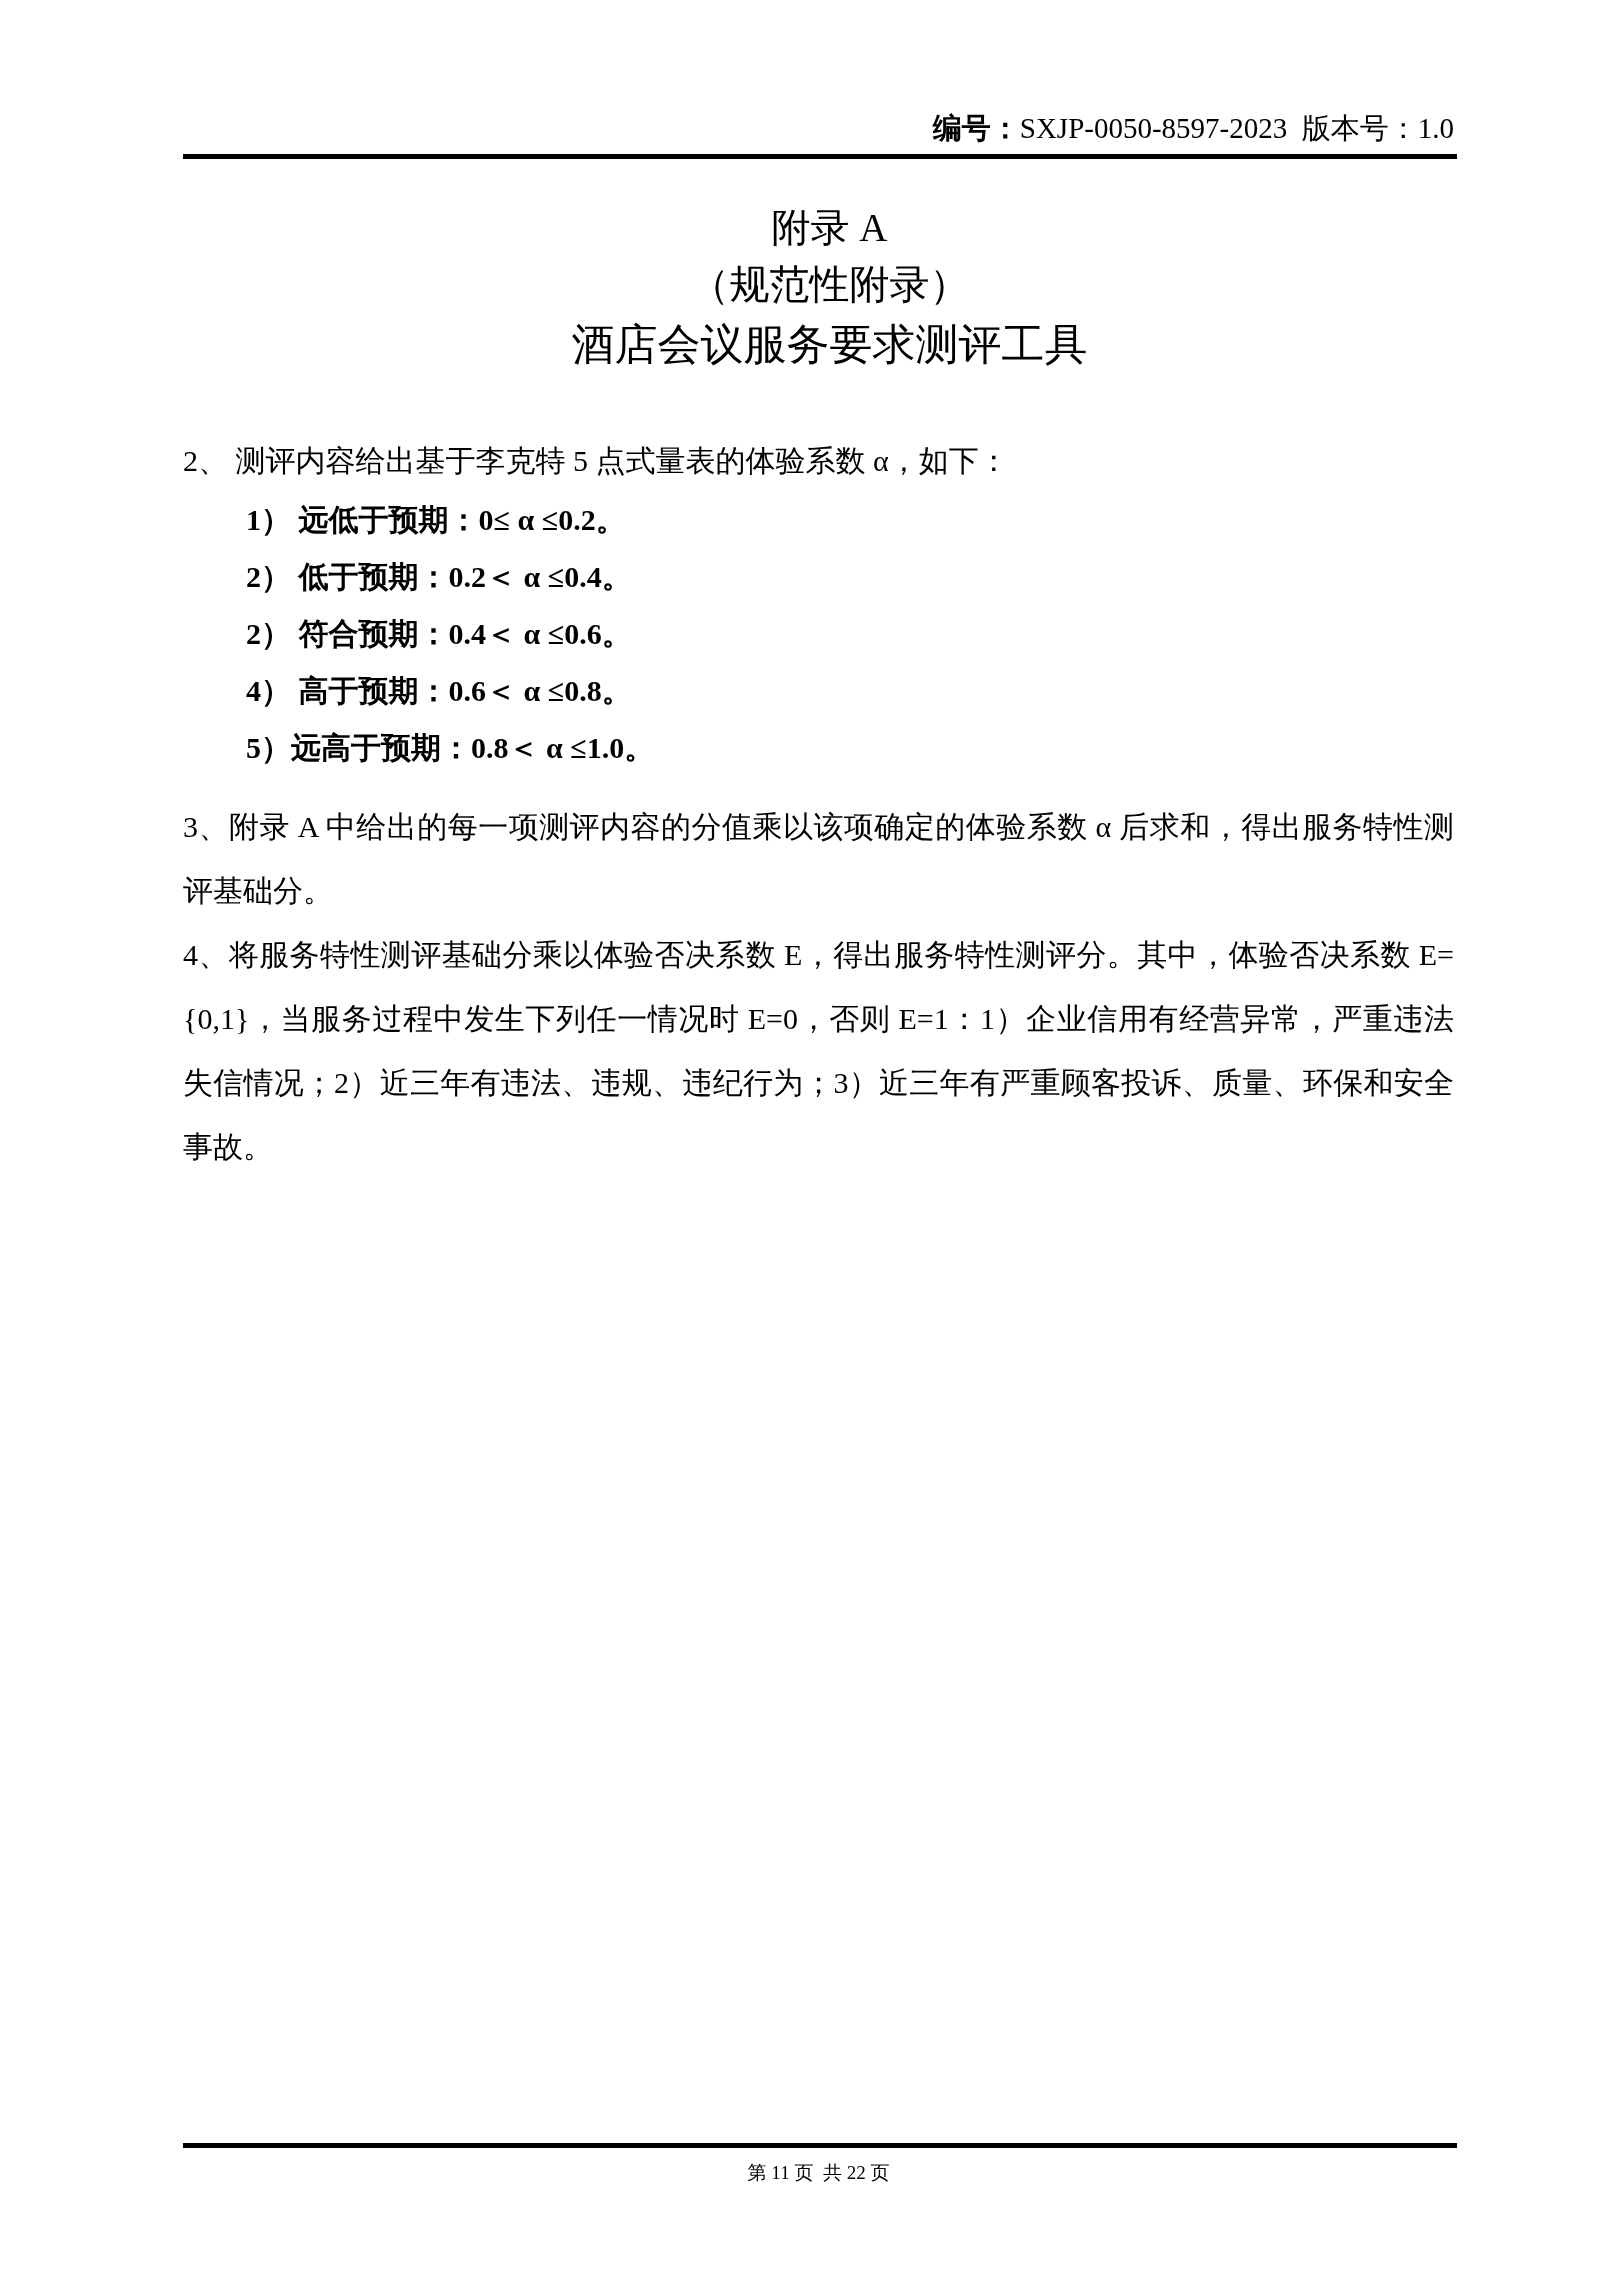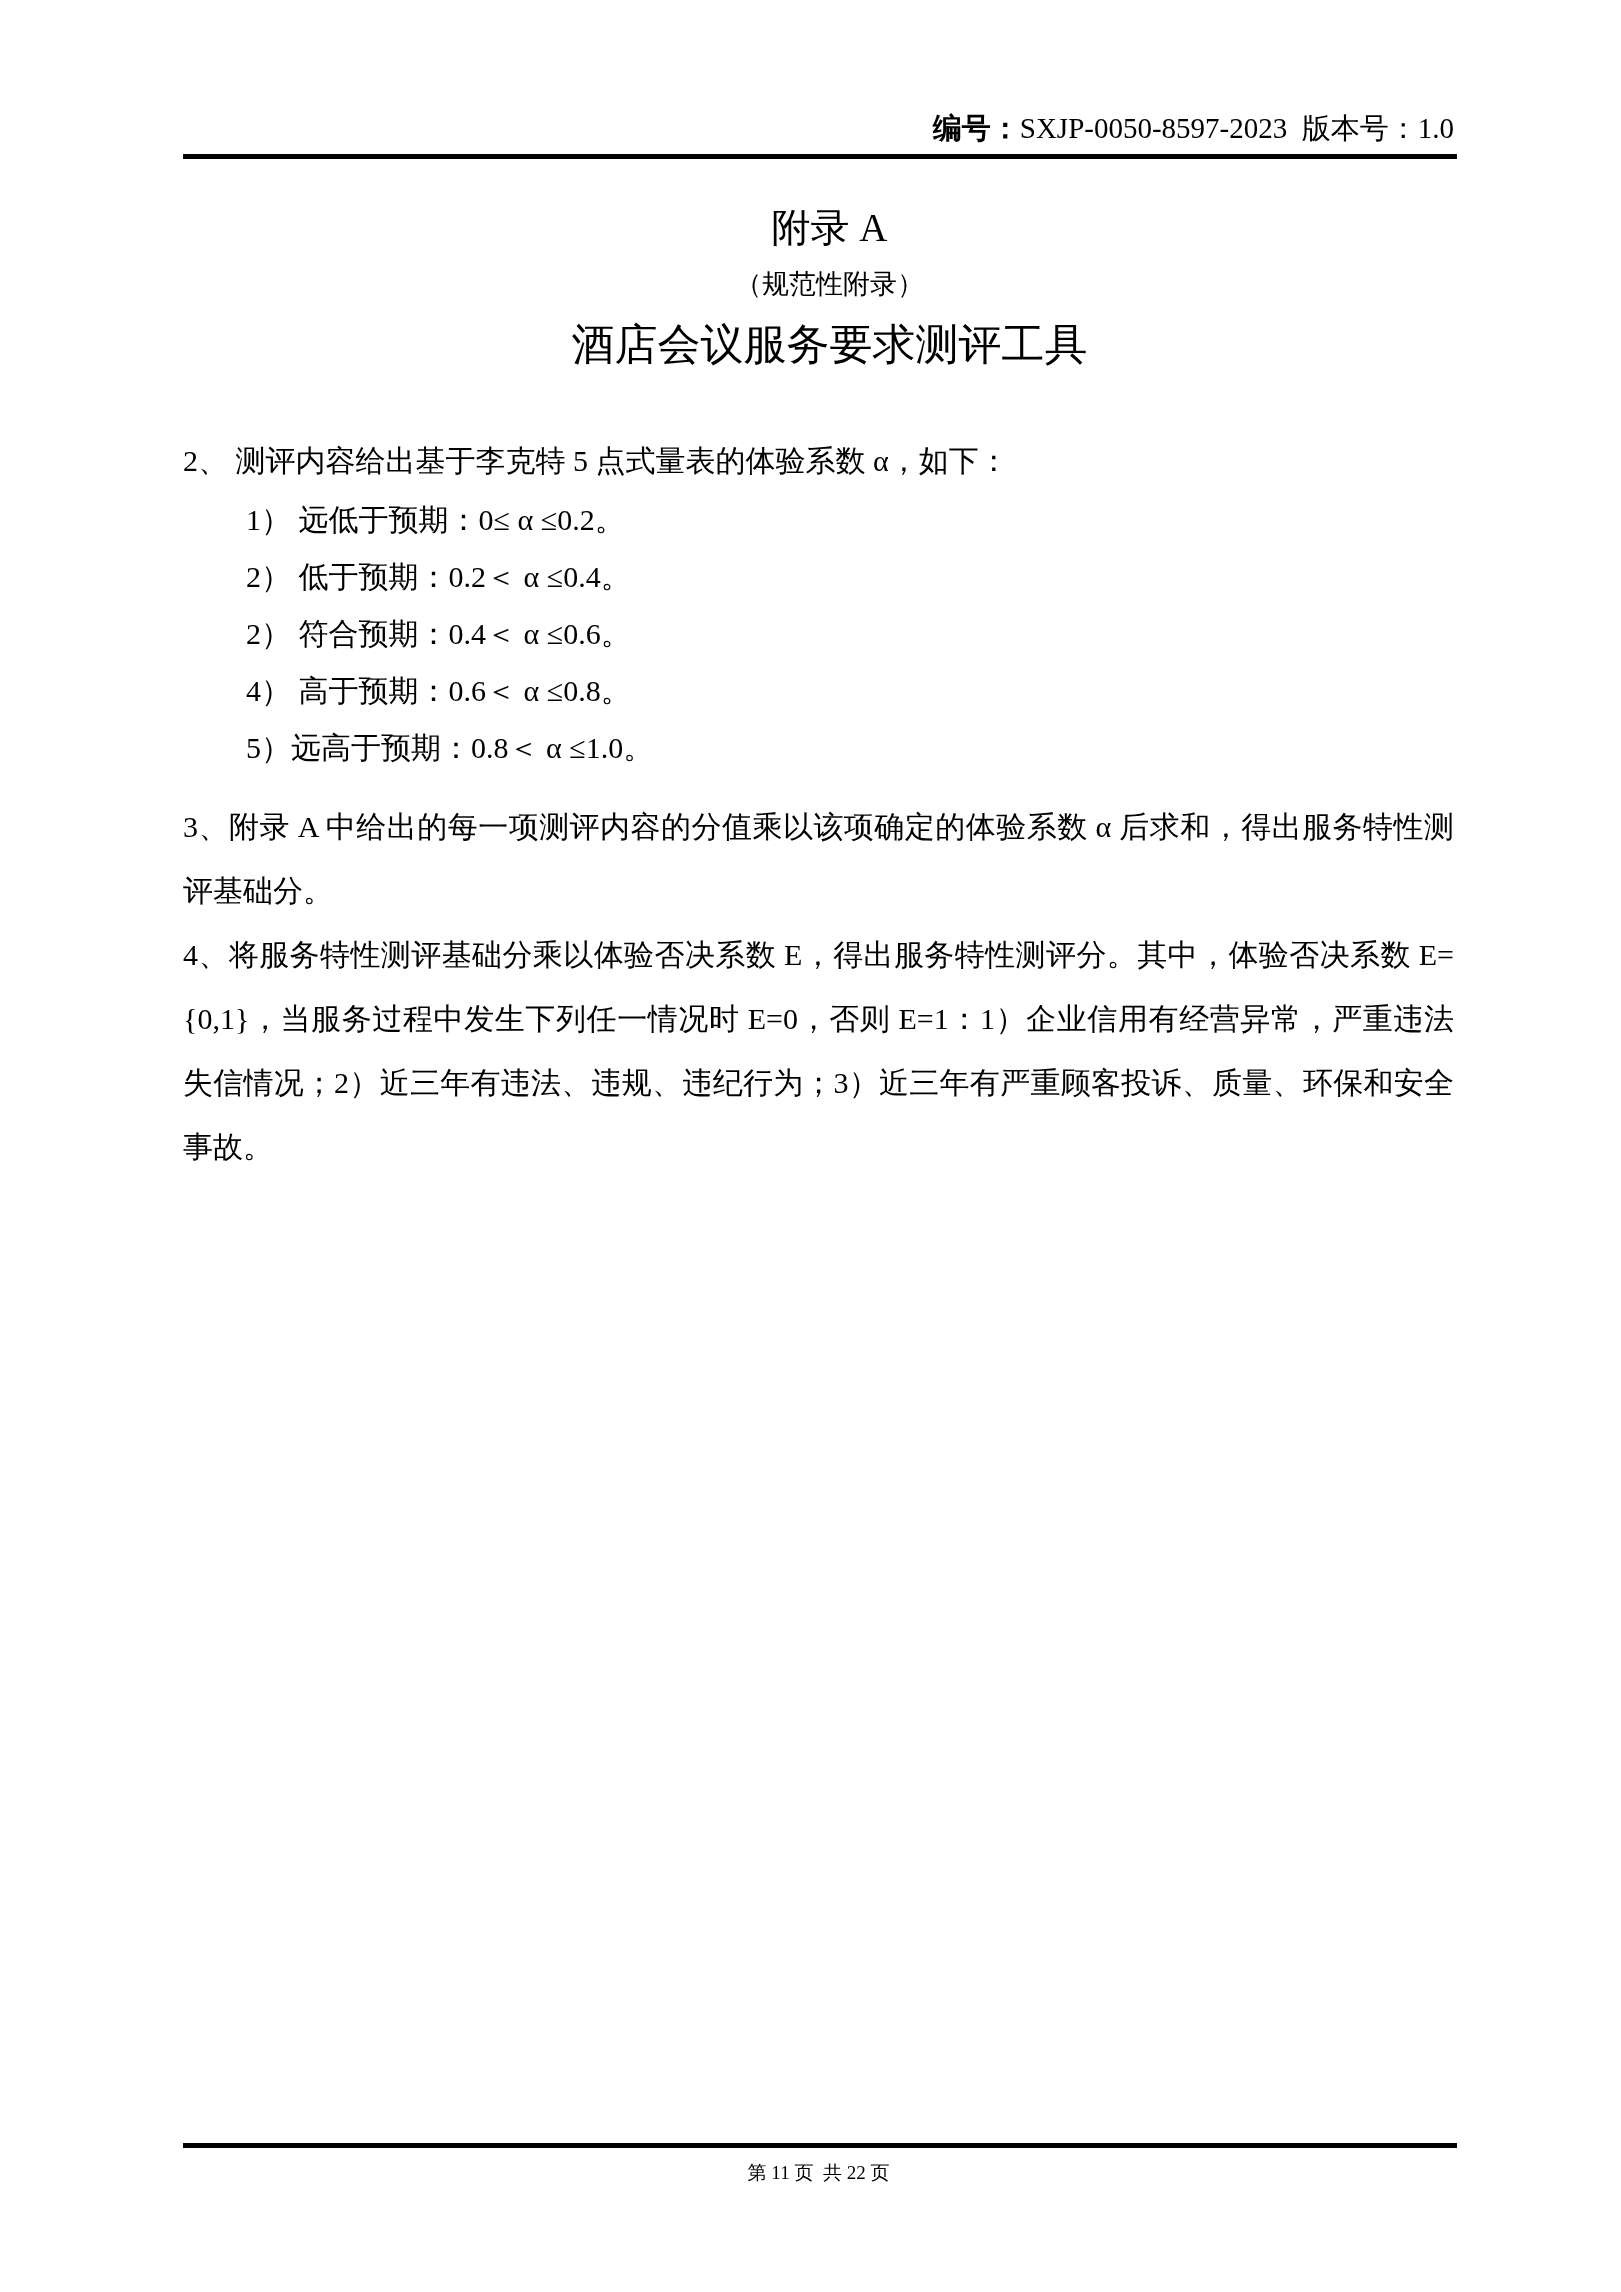--- a/index.html
+++ b/index.html
@@ -33,33 +33,33 @@
     background: #000000;
   }
   
   .titles {
     position: absolute;
     left: 194px; width: 1271px; top: 199px;
     text-align: center;
   }
   .title-line { margin: 0; font-weight: normal; }
   .title-appendix  { font-size: 39px; line-height: 57px; }
-  .title-type-note { font-size: 27px; line-height: 57px; }
+  .title-type-note { font-size: 40px; line-height: 57px; }
   .title-subject   { font-size: 43px; line-height: 63px; }
   
   .doc-body {
     position: absolute;
     left: 183px; width: 1271px; top: 441px;
     font-size: 30px;
     text-align: justify;
   }
   .para { margin: 0; }
   .para-tight { line-height: 40px; }
   .para-wide  { line-height: 64px; }
-  .likert-list { margin: 9.8px 0 0 0; }
+  .likert-list { margin: 9.8px 0 0 0; font-weight: bold; }
   .likert-item {
     line-height: 57px;
     padding-left: 63px;
     text-align: left;
   }
   .para-after-list { margin-top: 19.6px; }
   
   .footer-rule {
     position: absolute;
     left: 183px; width: 1274px; top: 2143px; height: 4.9px;

